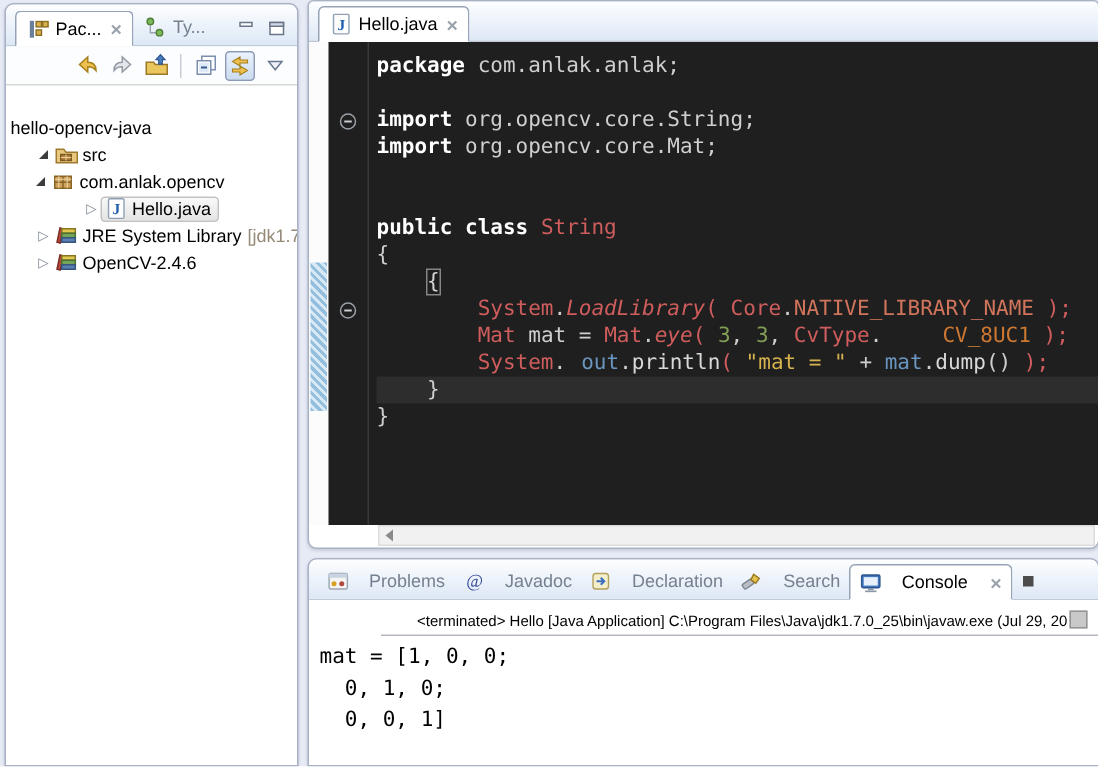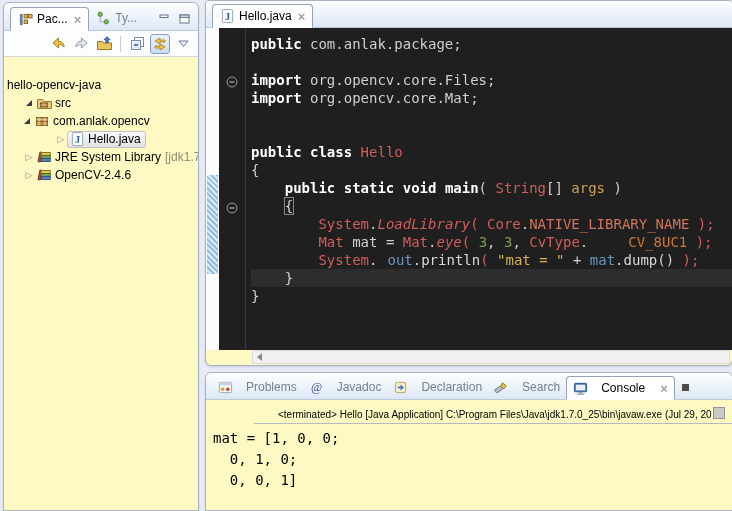--- a/index.html
+++ b/index.html
@@ -1,18 +1,18 @@
 <!DOCTYPE html>
 <html><head>
 <meta charset="utf-8">
 <style>
   html,body{margin:0;padding:0;}
   .app{position:relative;width:732px;height:511px;background:#e7ebf6;overflow:hidden;
        font-family:"Liberation Sans","DejaVu Sans",sans-serif;font-size:12px;color:#1a1a1a;}
-  .panel{position:absolute;background:#fef9c3;border:1px solid #a9b2c4;box-shadow:0 1px 2px rgba(60,70,100,.18);box-sizing:border-box;}
+  .panel{position:absolute;background:#ffffff;border:1px solid #a9b2c4;box-shadow:0 1px 2px rgba(60,70,100,.18);box-sizing:border-box;}
   
   .tabbar{display:flex;align-items:flex-end;height:28px;padding-left:6px;
           background:linear-gradient(#fdfeff,#dde8f6);border-bottom:1px solid #bfc9da;box-sizing:border-box;}
   .tab{display:flex;align-items:center;gap:4px;height:24px;padding:0 7px;color:#76818f;white-space:nowrap;box-sizing:border-box;}
   .tab.active{background:#fff;border:1px solid #96a2b6;border-bottom:1px solid #fff;border-radius:4px 4px 0 0;
               color:#000;margin-bottom:-1px;position:relative;z-index:2;}
   .tclose{color:#9aa2ac;font-size:13px;font-weight:bold;margin-left:2px;cursor:default;}
   .icn{display:inline-flex;align-items:center;justify-content:center;}
   .wbtns{margin-left:auto;display:flex;gap:9px;align-items:center;padding:0 8px 6px 0;}
   
@@ -270,29 +270,28 @@
             <span class="fold" style="top: 46px;"><svg width="12" height="12" viewBox="0 0 12 12">
                 <circle cx="6" cy="6" r="5" fill="#1f1f1f" stroke="#9aa0a6"></circle>
                 <path d="M3.5 6h5" stroke="#c9ced2" stroke-width="1.2"></path>
               </svg></span>
             <span class="fold" style="top: 172px;"><svg width="12" height="12" viewBox="0 0 12 12">
                 <circle cx="6" cy="6" r="5" fill="#1f1f1f" stroke="#9aa0a6"></circle>
                 <path d="M3.5 6h5" stroke="#c9ced2" stroke-width="1.2"></path>
               </svg></span>
           </div>
         <div class="code" id="code">
-            <div class="cl"><span class="tok-kw">public</span><span class="tok-pl"> com.anlak.package;</span></div>
+            <div class="cl"><span class="tok-kw">package</span><span class="tok-pl"> com.anlak.anlak;</span></div>
             <div class="cl"> </div>
-            <div class="cl"><span class="tok-kw">import</span><span class="tok-pl"> org.opencv.core.Files;</span></div>
+            <div class="cl"><span class="tok-kw">import</span><span class="tok-pl"> org.opencv.core.String;</span></div>
             <div class="cl"><span class="tok-kw">import</span><span class="tok-pl"> org.opencv.core.Mat;</span></div>
             <div class="cl"> </div>
             <div class="cl"> </div>
-            <div class="cl"><span class="tok-kw">public class</span><span class="tok-pl"> </span><span class="tok-ty">Hello</span></div>
+            <div class="cl"><span class="tok-kw">public class</span><span class="tok-pl"> </span><span class="tok-ty">String</span></div>
             <div class="cl"><span class="tok-pl">{</span></div>
-            <div class="cl"><span class="tok-pl">    </span><span class="tok-kw">public static void</span><span class="tok-pl"> </span><span class="tok-mw">main</span><span class="tok-pl">( </span><span class="tok-ty">String</span><span class="tok-pl">[] </span><span class="tok-pa">args</span><span class="tok-pl"> )</span></div>
             <div class="cl"><span class="tok-pl">    </span><span class="tok-bx">{</span></div>
             <div class="cl"><span class="tok-pl">        </span><span class="tok-ty">System</span><span class="tok-pl">.</span><span class="tok-mi">LoadLibrary</span><span class="tok-pr">( </span><span class="tok-ty">Core</span><span class="tok-pl">.</span><span class="tok-c2">NATIVE_LIBRARY_NAME</span><span class="tok-pr"> );</span></div>
             <div class="cl"><span class="tok-pl">        </span><span class="tok-ty">Mat</span><span class="tok-pl"> mat = </span><span class="tok-ty">Mat</span><span class="tok-pl">.</span><span class="tok-mi">eye</span><span class="tok-pr">( </span><span class="tok-nm">3</span><span class="tok-pl">, </span><span class="tok-nm">3</span><span class="tok-pl">, </span><span class="tok-ty">CvType</span><span class="tok-pl">.</span><span class="tok-cn">CV_8UC1</span><span class="tok-pr"> );</span></div>
             <div class="cl"><span class="tok-pl">        </span><span class="tok-ty">System</span><span class="tok-pl">.</span><span class="tok-fb">out</span><span class="tok-pl">.</span><span class="tok-mp">println</span><span class="tok-pr">( </span><span class="tok-st">"mat = "</span><span class="tok-pl"> + </span><span class="tok-vb">mat</span><span class="tok-pl">.</span><span class="tok-mp">dump</span><span class="tok-pl">()</span><span class="tok-pr"> );</span></div>
             <div class="cl cur"><span class="tok-pl">    }</span></div>
             <div class="cl"><span class="tok-pl">}</span></div>
           </div>
       </div>
     </div>
     <div class="hscroll">

